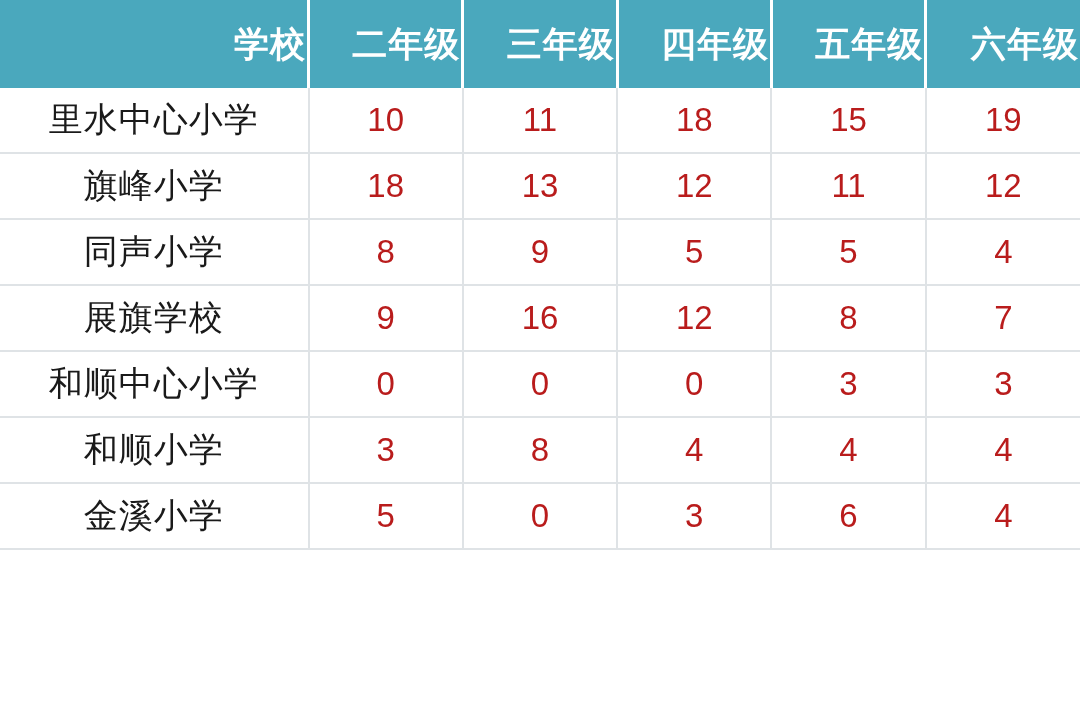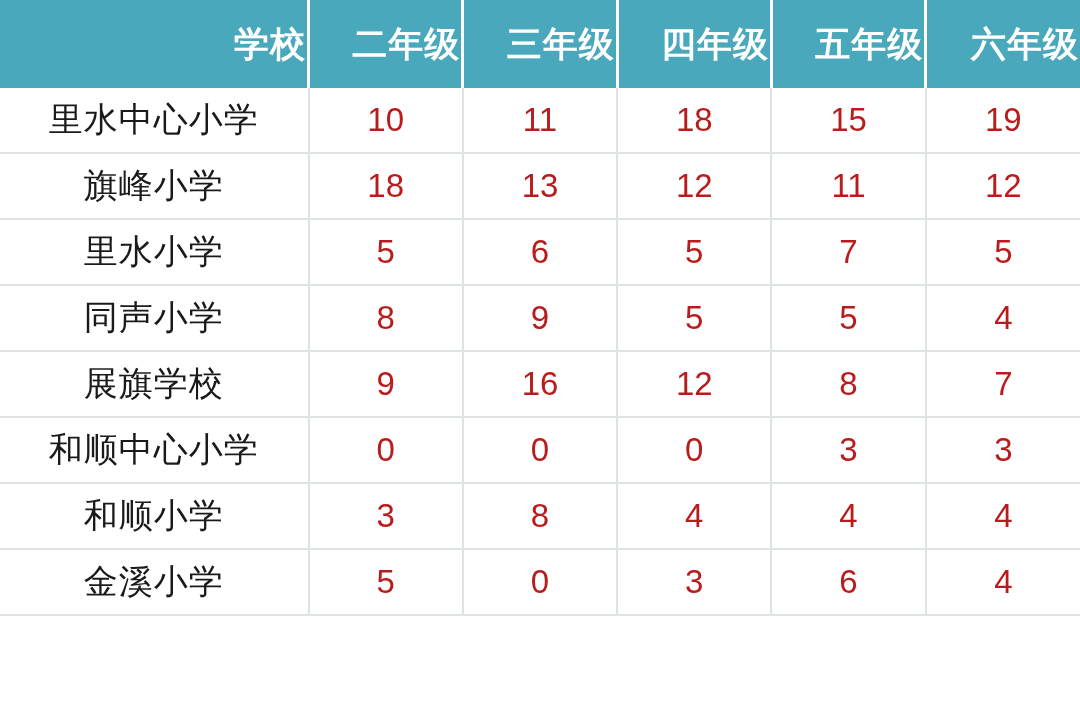--- a/index.html
+++ b/index.html
@@ -98,28 +98,20 @@
       </tr>
       <tr>
         <td class="school-cell">旗峰小学</td>
         <td class="num-cell">18</td>
         <td class="num-cell">13</td>
         <td class="num-cell">12</td>
         <td class="num-cell">11</td>
         <td class="num-cell">12</td>
       </tr>
       <tr>
-        <td class="school-cell">里水小学</td>
-        <td class="num-cell">5</td>
-        <td class="num-cell">6</td>
-        <td class="num-cell">5</td>
-        <td class="num-cell">7</td>
-        <td class="num-cell">5</td>
-      </tr>
-      <tr>
         <td class="school-cell">同声小学</td>
         <td class="num-cell">8</td>
         <td class="num-cell">9</td>
         <td class="num-cell">5</td>
         <td class="num-cell">5</td>
         <td class="num-cell">4</td>
       </tr>
       <tr>
         <td class="school-cell">展旗学校</td>
         <td class="num-cell">9</td>

